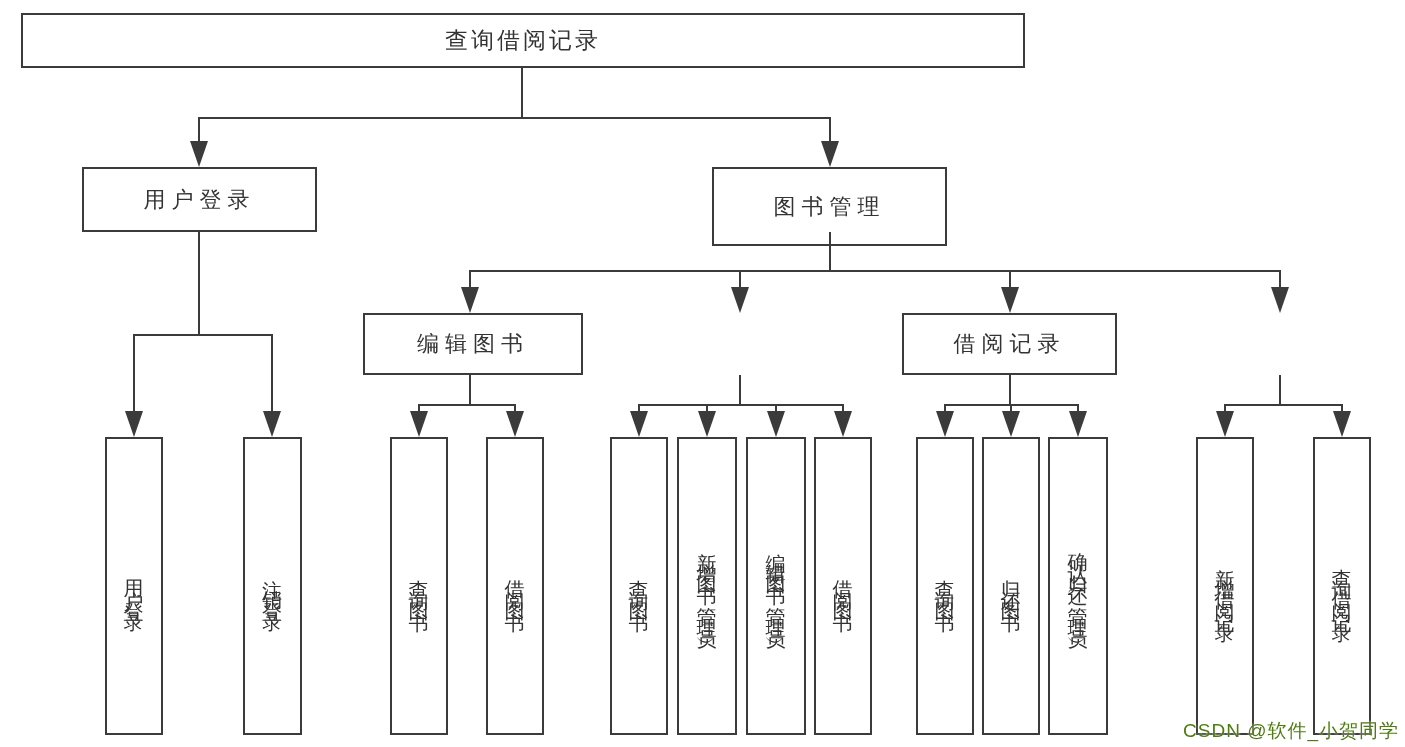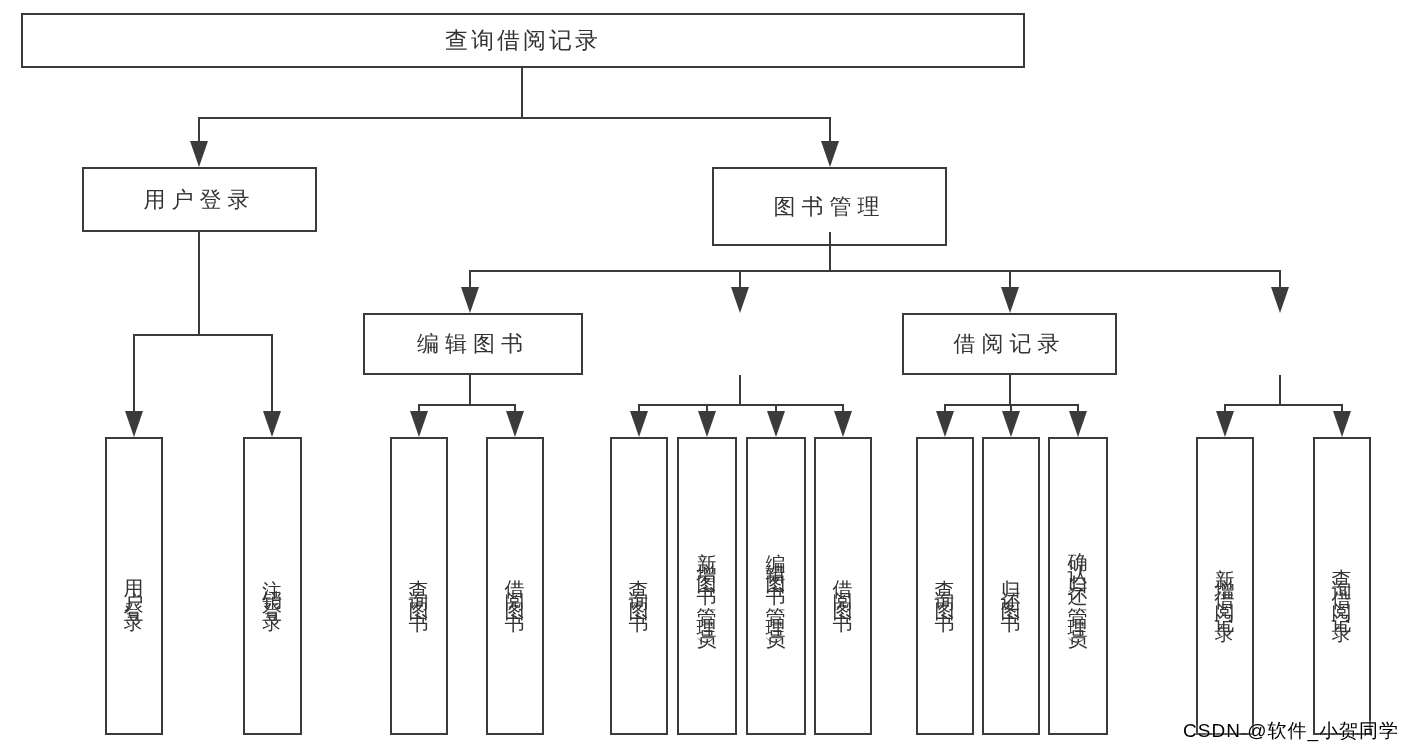--- a/index.html
+++ b/index.html
@@ -45,21 +45,21 @@
     border-left:9px solid transparent;
     border-right:9px solid transparent;
     border-top:26px solid var(--line);
   }
   .watermark{
     position:absolute;
     right:6px;
     bottom:3px;
     font-size:19px;
     letter-spacing:1px;
-    color:#000000;
+    color:#4d7c0f;
     text-shadow:0 0 3px #ffffff;
     z-index:5;
   }
 </style>
 </head>
 <body>
 
 <div class="canvas">
 
   <div class="box title" style="left:21px;top:13px;width:1004px;height:55px;">查询借阅记录</div>

